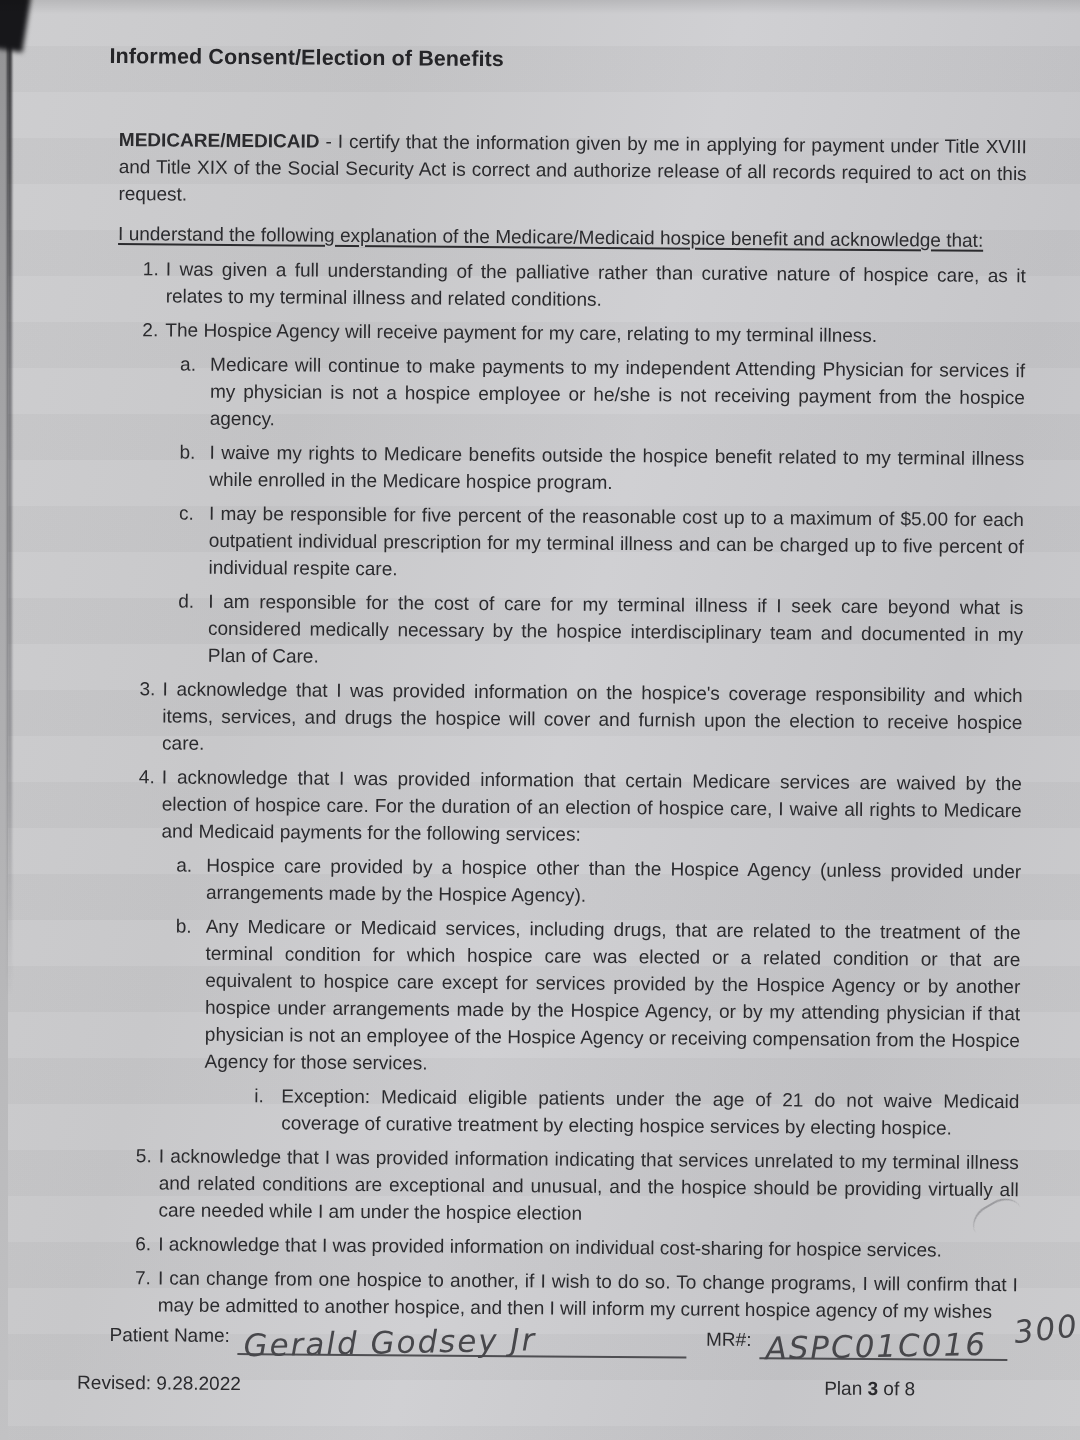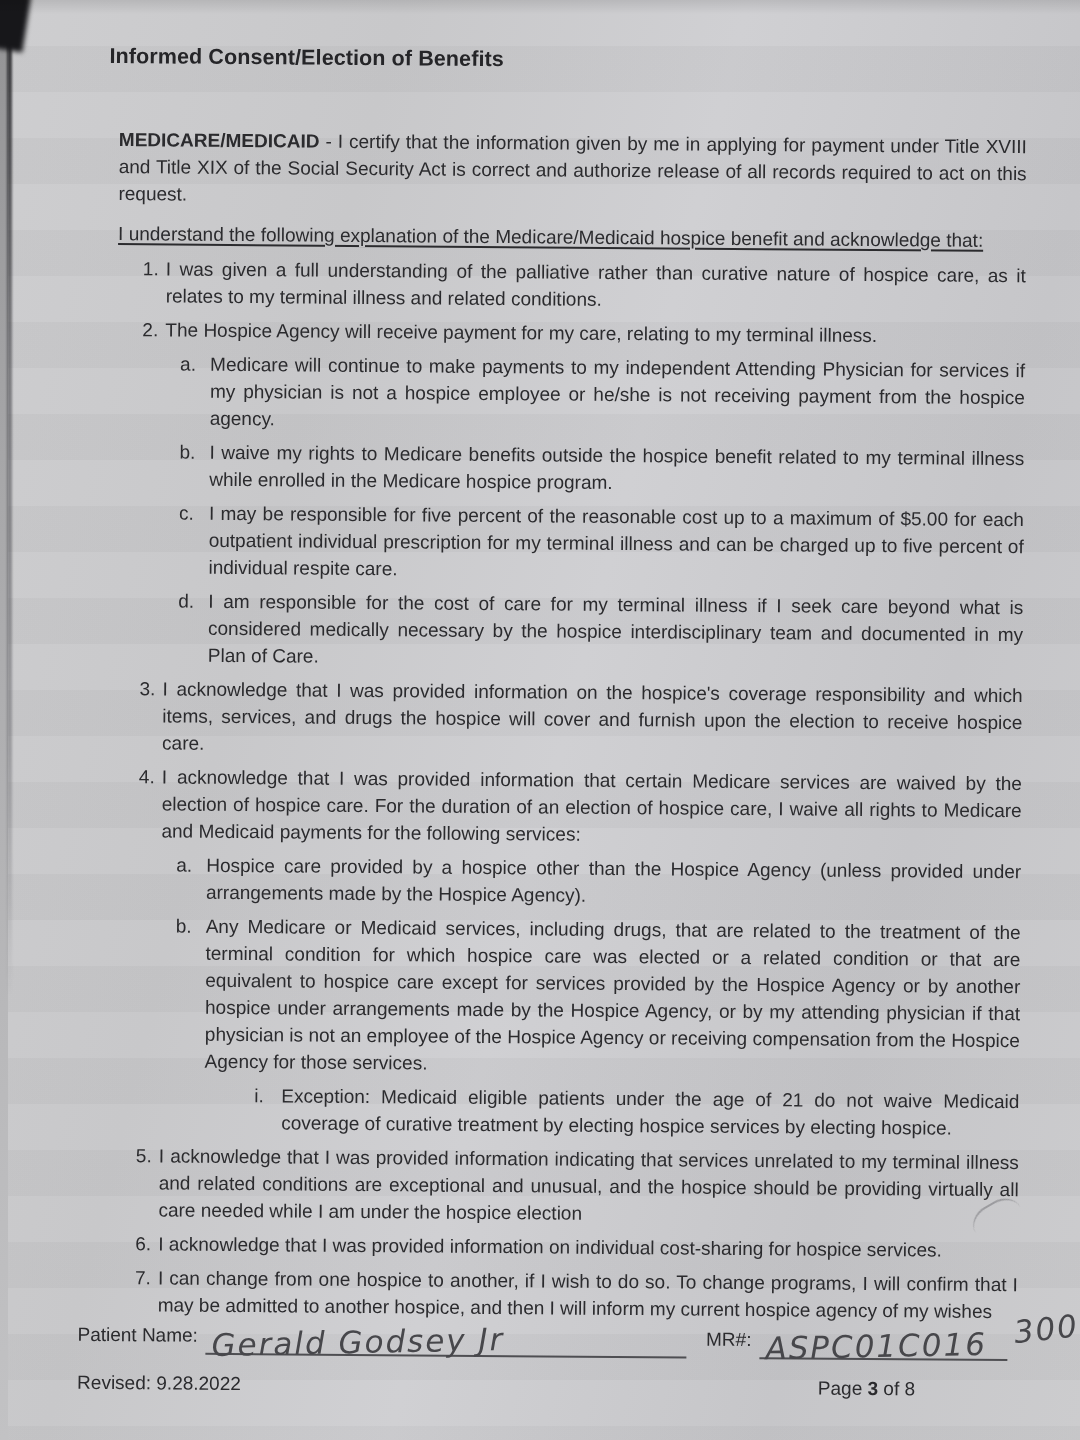--- a/index.html
+++ b/index.html
@@ -94,21 +94,21 @@
   .subsub { display: flex; margin: 7px 0 0 95px; }
   .subsub > .num { flex: none; width: 27px; }
   .subsub > .txt { flex: 1; text-align: justify; }
 
   
   .sig-row {
     position: absolute; left: 88px; right: 62px; top: 1308px;
     display: flex; align-items: flex-end;
     font-size: 19px;
   }
-  .sig-label { padding-bottom: 8px; white-space: nowrap; }
+  .sig-label { padding-bottom: 8px; white-space: nowrap; margin-left: 32px; }
   .write-line {
     border-bottom: 2px solid #4e4e52;
     position: relative; height: 44px; margin-left: 8px;
   }
   .line-patient { flex: 1; max-width: 492px; }
   .mr-label { margin-left: 20px; padding-bottom: 8px; white-space: nowrap; }
   .line-mr { width: 248px; }
   .hand {
     font-family: "DejaVu Sans", sans-serif;
     font-style: italic;
@@ -240,17 +240,17 @@
       </span>
       <span class="mr-label">MR#:</span>
       <span class="write-line line-mr">
         <span class="hand">ASPC01C016</span>
         <span class="hand hand-raised">3002</span>
       </span>
     </div>
 
     <div class="footer-row">
       <span>Revised: 9.28.2022</span>
-      <span class="page-indicator"><span>Page </span><span class="pgnum">3</span><span> of 8</span></span>
+      <span class="page-indicator"><span>Plan </span><span class="pgnum">3</span><span> of 8</span></span>
     </div>
 
   </div>
 </div>
 
 </body></html>

